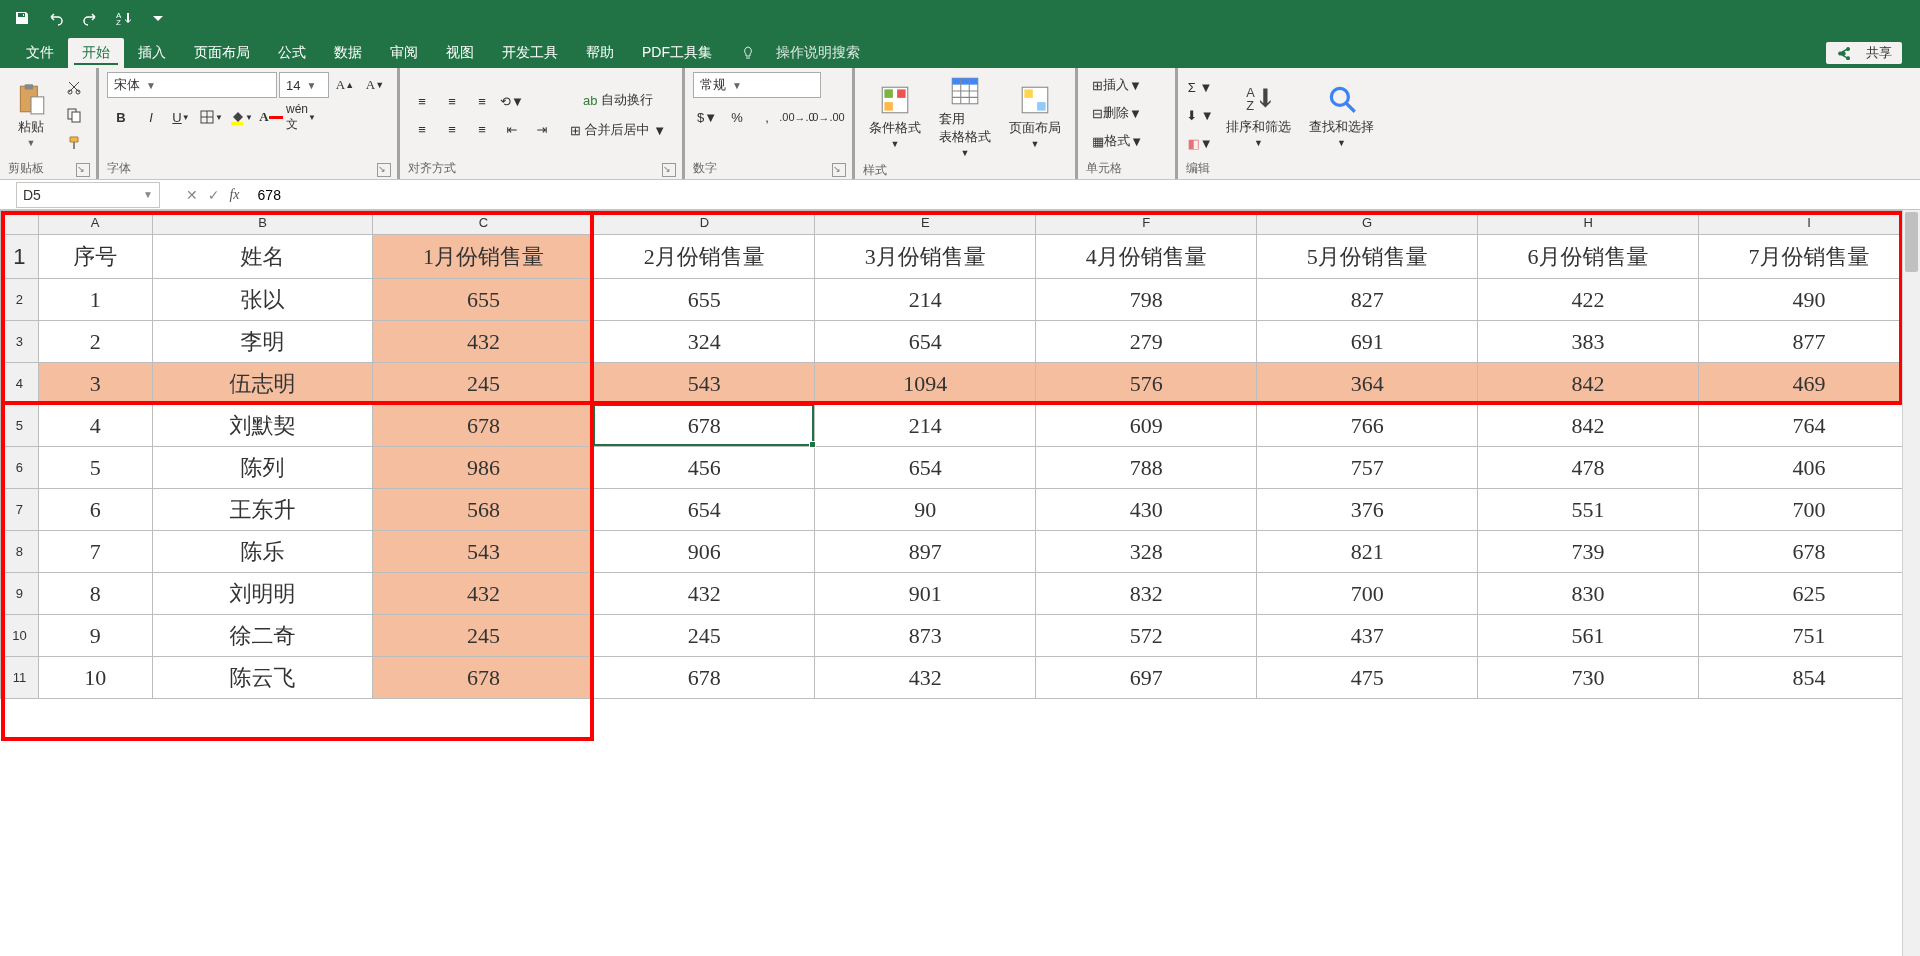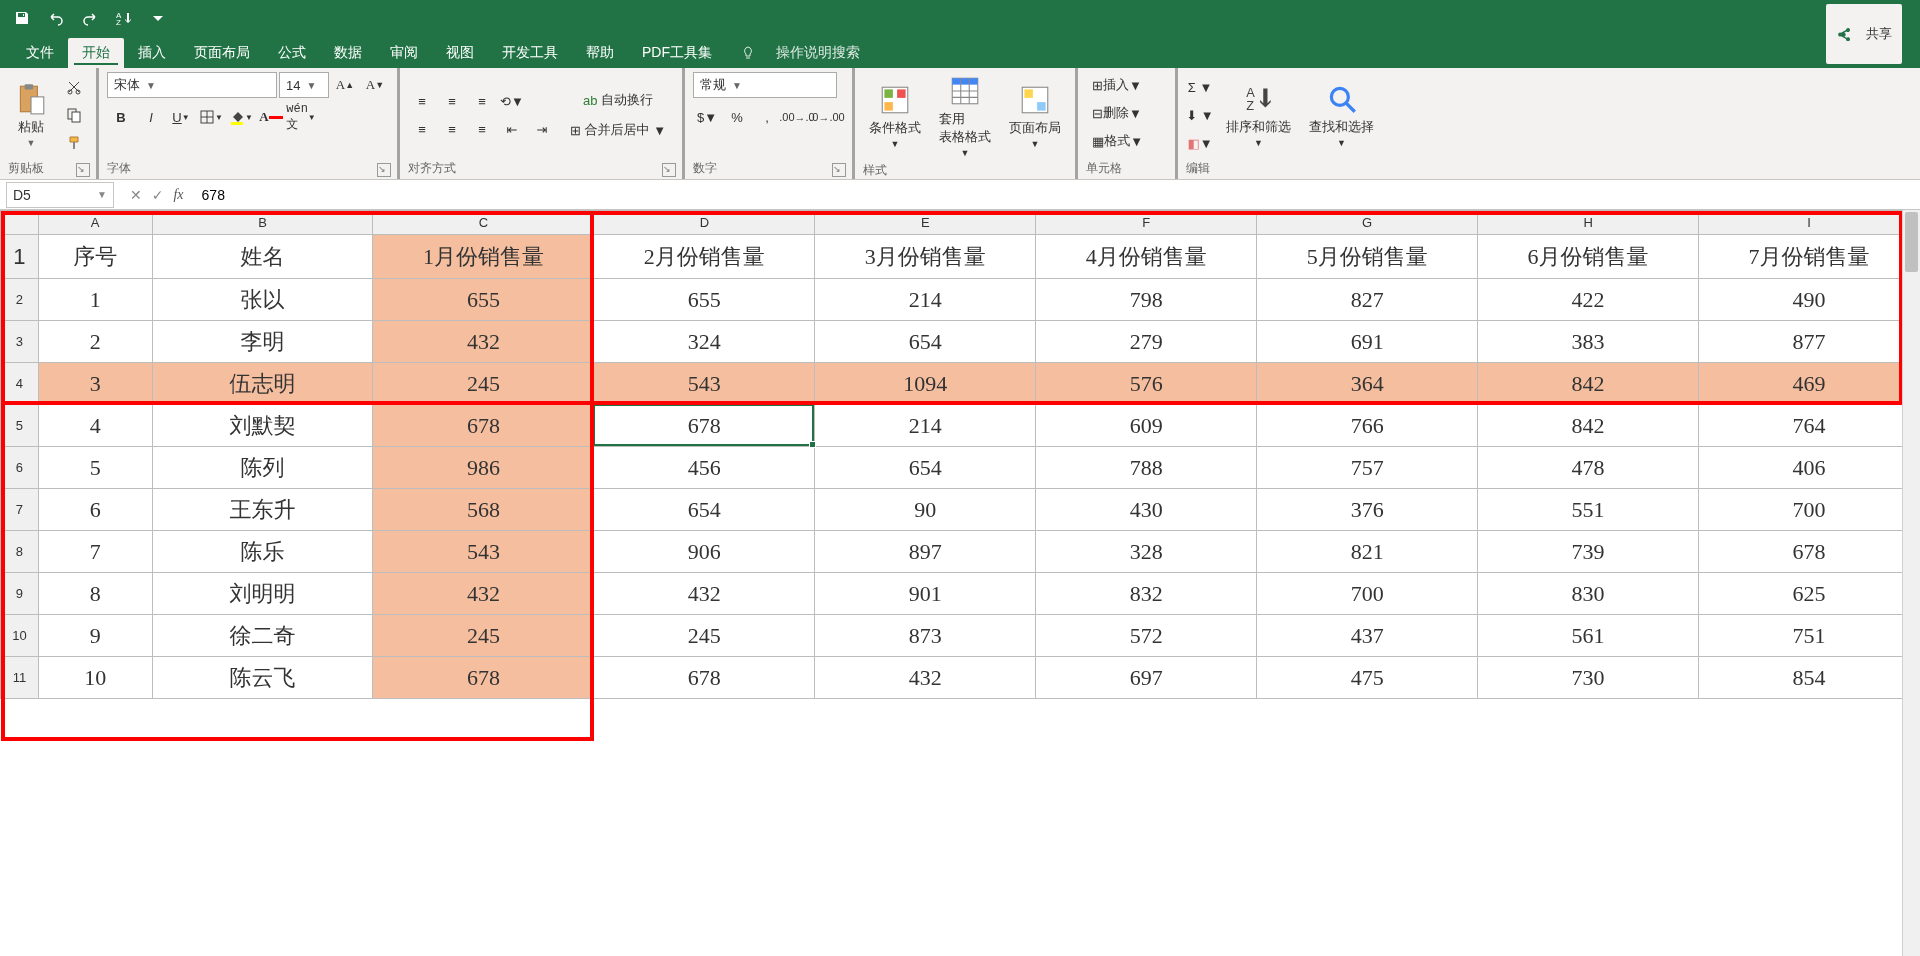--- a/index.html
+++ b/index.html
@@ -61,21 +61,21 @@
   .tabs .tab.active{
     background:var(--ribbon-bg);
     color:var(--green);
     border-radius:2px 2px 0 0;
     position:relative;
   }
   .tabs .tab.active::after{
     content:"";position:absolute;left:6px;right:6px;bottom:3px;height:2px;background:var(--green);
   }
   .tabs .tellme{display:flex;align-items:center;color:#fff;gap:20px;padding:6px 14px;opacity:.85;}
-  .share{margin:4px 6px;background:var(--ribbon-bg);color:#333;padding:21px 10px;border-radius:2px;display:flex;align-items:center;gap:16px;font-size:13px;}
+  .share{margin:4px 6px;background:var(--ribbon-bg);color:#333;padding:2px 10px;border-radius:2px;display:flex;align-items:center;gap:16px;font-size:13px;}
 
   
   .ribbon{
     background:var(--ribbon-bg);
     border-bottom:1px solid var(--border);
     display:flex;
     height:112px;
     font-size:13px;
   }
   .group{
@@ -86,28 +86,28 @@
   }
   .group .body{flex:1;display:flex;align-items:center;gap:6px;}
   .group .label{color:#666;font-size:12px;padding-top:2px;position:relative;}
   .group .label .launcher{position:absolute;right:-2px;bottom:0;width:14px;height:14px;border:1px solid #999;font-size:9px;line-height:11px;color:#777;}
   .rbtn{display:flex;flex-direction:column;align-items:center;justify-content:center;gap:2px;padding:2px 6px;cursor:pointer;border-radius:2px;}
   .ibtn{width:28px;height:26px;display:flex;align-items:center;justify-content:center;cursor:pointer;border-radius:2px;}
   .row{display:flex;gap:2px;align-items:center;}
   .col{display:flex;flex-direction:column;gap:2px;}
   .combo{height:26px;border:1px solid #ababab;background:#fff;display:flex;align-items:center;padding:0 4px 0 6px;gap:6px;font-size:13px;}
   .combo .dd{color:#666;font-size:10px;}
-  .smalltxt{font-size:12px;font-family:Liberation Mono, monospace;}
+  .smalltxt{font-size:12px;}
   .bigicon{width:34px;height:34px;}
 
   
   .fbar{
     height:30px;border-bottom:1px solid var(--border);display:flex;align-items:center;background:#fff;
   }
-  .namebox{width:108px;height:26px;margin:2px 6px;border:1px solid var(--border);display:flex;align-items:center;padding:0 6px;justify-content:space-between;}
+  .namebox{width:144px;height:26px;margin:2px 16px;border:1px solid var(--border);display:flex;align-items:center;padding:0 6px;justify-content:space-between;}
   .fbar .fx{display:flex;align-items:center;gap:10px;padding:0 10px;color:#888;}
   .fbar .fx span{cursor:pointer;}
   .fbar .fx .fxlabel{font-style:italic;font-family:"Times New Roman",serif;color:#555;}
   .fbar input{flex:1;border:none;height:26px;padding:0 8px;font-size:14px;outline:none;}
 
   
   .gridwrap{position:relative;height:calc(100vh - 36px - 32px - 112px - 30px);overflow:hidden;}
   table.sheet{border-collapse:collapse;table-layout:fixed;width:100%;}
   .sheet th,.sheet td{border:1px solid var(--cell-border);text-align:center;padding:0;height:42px;font-size:22px;font-family:"SimSun","宋体",serif;}
   .sheet thead th{background:#f0f0f0;height:24px;font-size:13px;font-weight:normal;font-family:"Segoe UI",Arial;color:#333;border-color:#bdbdbd;}
@@ -300,21 +300,21 @@
       <div class="col" style="gap:4px">
         <div class="ibtn" style="width:auto;padding:0 8px"><span style="color:#2e7d32">ab</span>&nbsp;<span>自动换行</span></div>
         <div class="ibtn" style="width:auto;padding:0 8px">⊞&nbsp;<span>合并后居中</span>&nbsp;▼</div>
       </div>
     </div>
     <div class="label"><span>对齐方式</span><span class="launcher">↘</span></div>
   </div>
 
   <div class="group" style="min-width:170px">
     <div class="body col" style="align-items:flex-start;gap:6px">
-      <div class="combo" style="width:144px">
+      <div class="combo" style="width:128px">
           <span>常规</span>
           <span class="dd">▼</span>
         </div>
       <div class="row">
         <div class="ibtn">$▼</div>
         <div class="ibtn">%</div>
         <div class="ibtn">,</div>
         <div class="ibtn">
             <span style="font-size:11px">.00→.0</span>
           </div>

